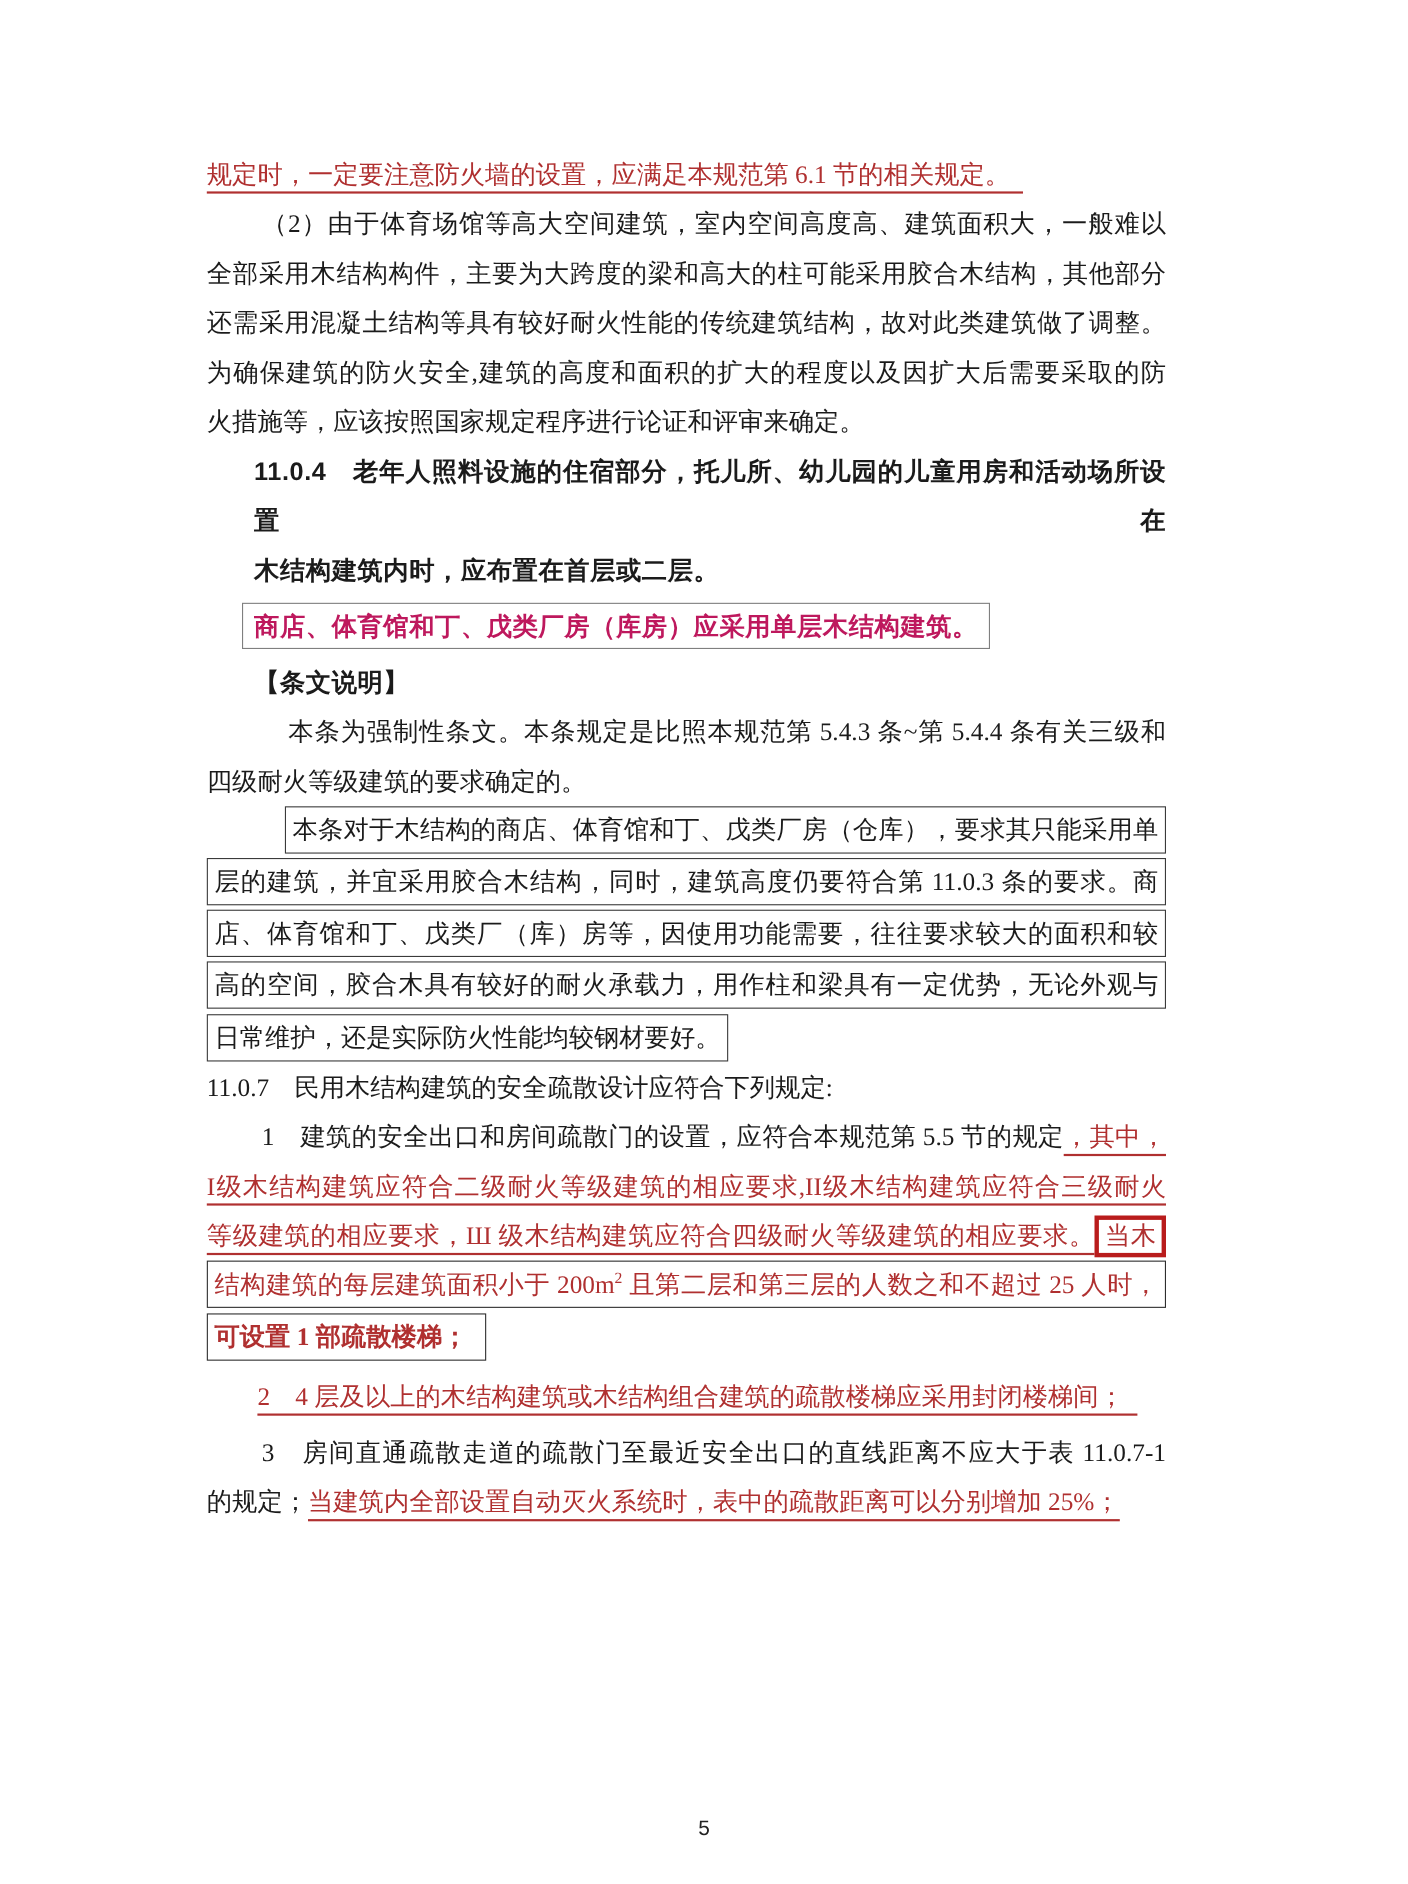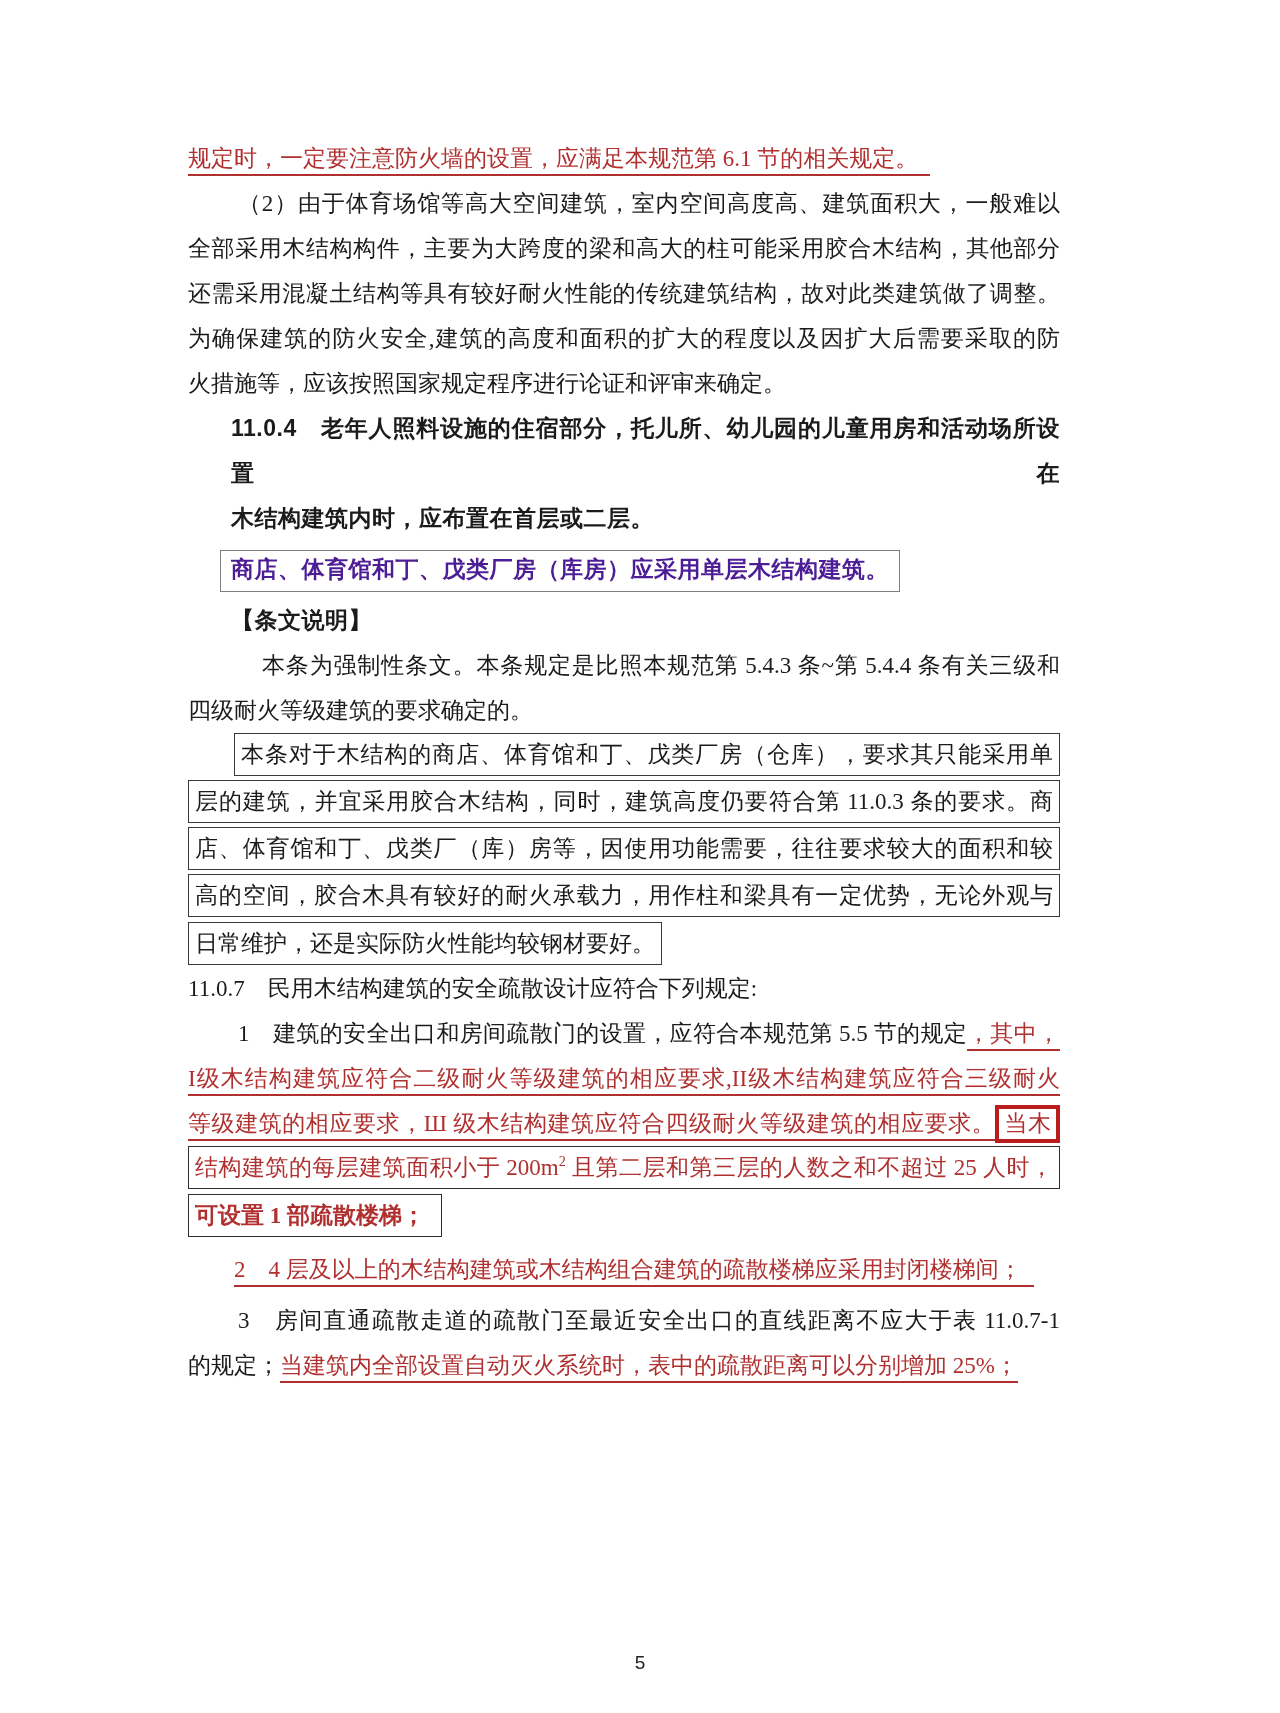--- a/index.html
+++ b/index.html
@@ -21,37 +21,37 @@
   .line.full { text-align-last: justify; }
   .indent-2 { text-indent: 50px; }
   .indent-3 { text-indent: 74px; }
   .hei {
     font-family: "Liberation Sans", "DejaVu Sans", sans-serif;
     font-weight: bold;
     letter-spacing: 0.5px;
     margin-left: 43px;
   }
   .red  { color: #b03030; }
-  .red-strong { color: #4c1d95; font-family: Liberation Mono, monospace; }
+  .red-strong { color: #be185d; }
   .u {
     border-bottom: 2px solid #b03030;
     padding-bottom: 3px;
   }
   .u-tail { padding-right: 12px; }
   
   .boxline {
     border: 1px solid #3a3a3a;
     line-height: 41px;
     padding: 0 6px;
     margin-bottom: 4px;
     box-sizing: border-box;
     text-align: justify; text-align-last: justify;
   }
   .boxline.short { text-align-last: left; display: inline-block; margin-bottom: 0; }
-  .boxline.firstbox { margin-left: 46px; text-indent: 0; }
+  .boxline.firstbox { margin-left: 71px; text-indent: 0; }
   
   .provision-box {
     display: inline-block;
     border: 1px solid #7f7f7f;
     margin-left: 32px;
     padding: 0 10px;
     line-height: 40px;
   }
   .mt6 { margin-top: 6px; }
   .mb6 { margin-bottom: 6px; }

